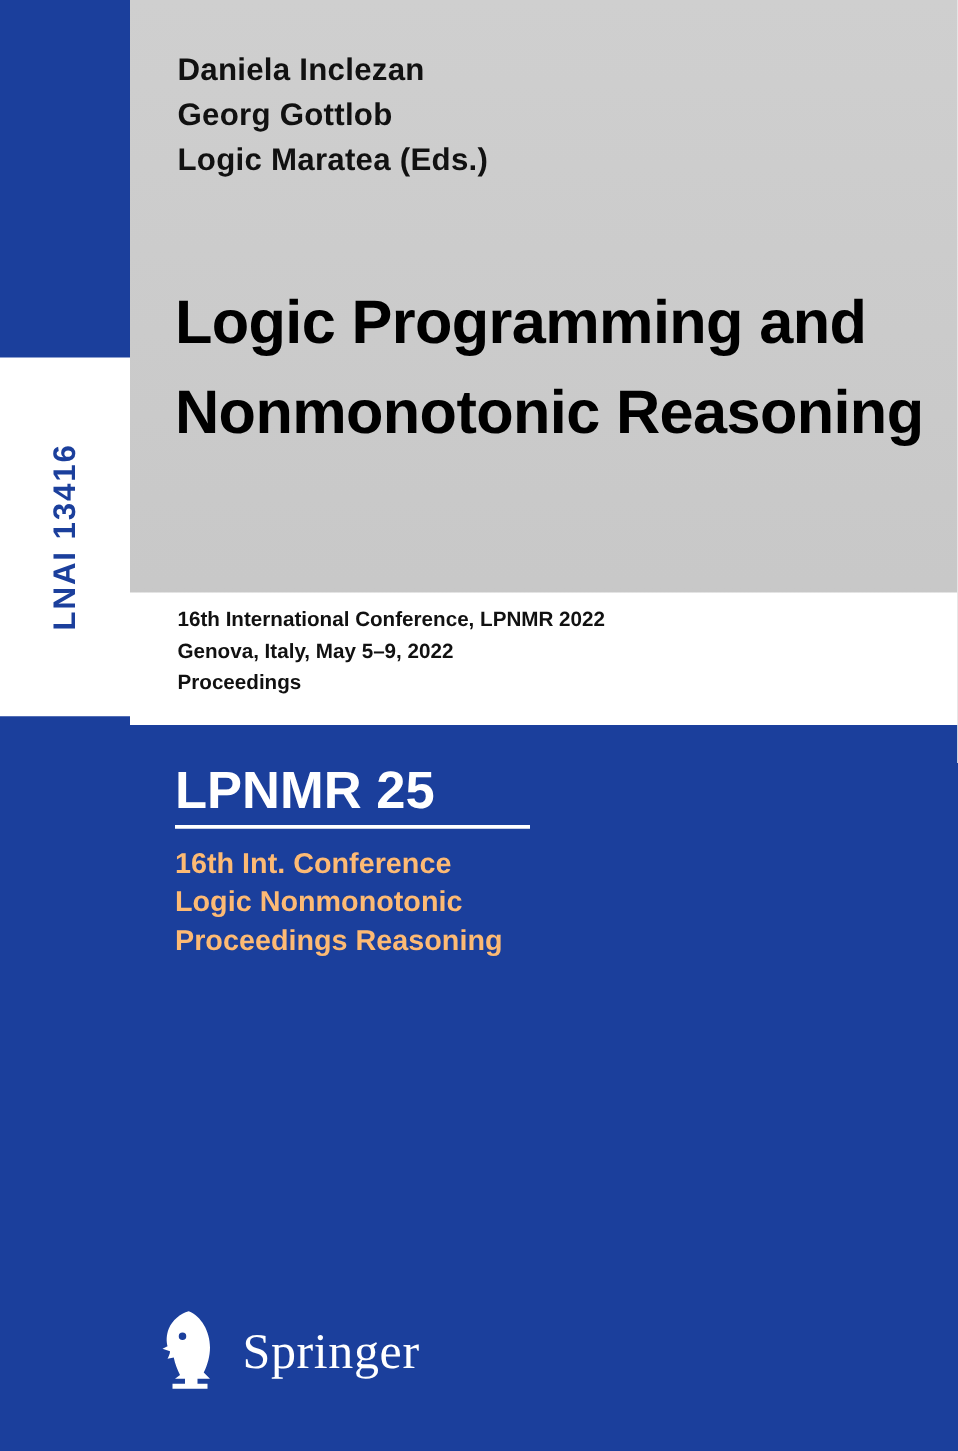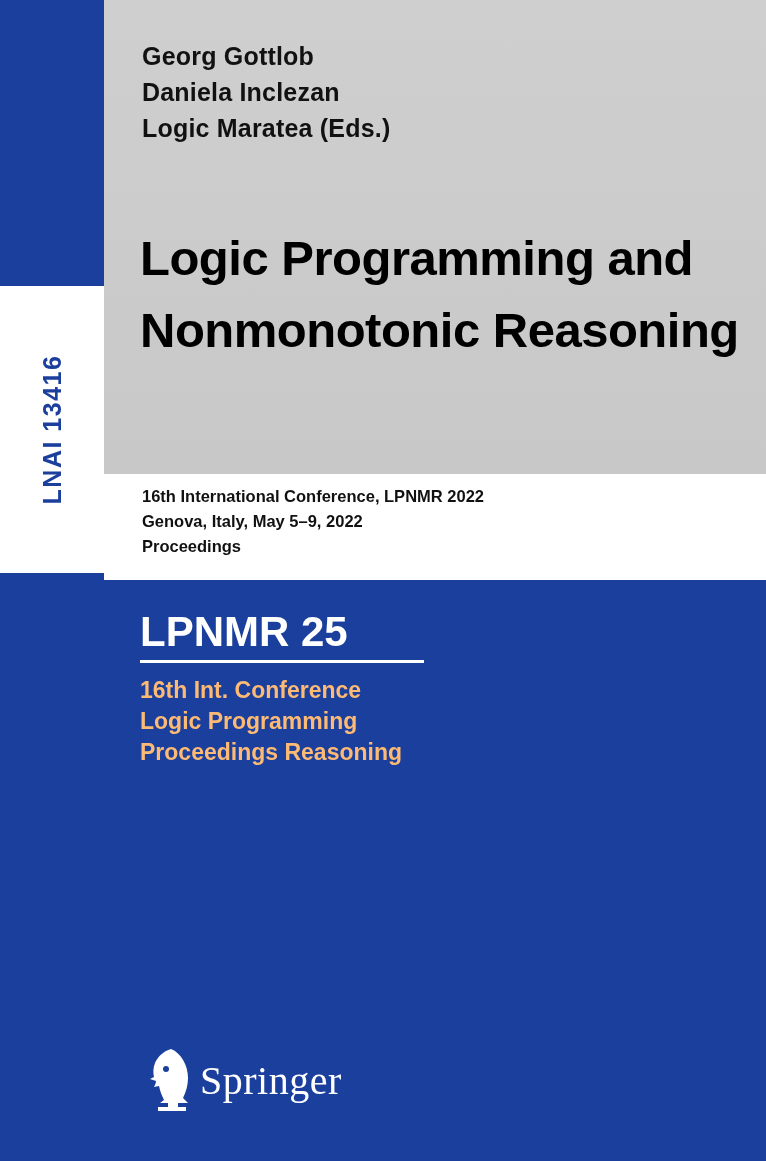--- a/index.html
+++ b/index.html
@@ -138,24 +138,25 @@
   }
   .conf-line {
     font-size: 23px;
     font-weight: bold;
     color: #fdba74;
     line-height: 31px;
   }
   
   .springer {
     position: absolute;
-    left: 40px;
+    left: 20px;
     bottom: 48px;
     display: flex;
     align-items: center;
+    gap: 14px;
     text-align: center;
   }
   .springer-mark {
     width: 56px;
     height: 66px;
     flex: 0 0 auto;
   }
   .springer-word {
     font-family: "Liberation Serif", serif;
     font-size: 40px;
@@ -164,41 +165,41 @@
   }
 </style>
 </head>
 <body>
 
 <div class="cover">
 
   <div class="body-area">
 
     <div class="editors">
+      <div class="editor-line">Daniela Inclezan</div>
       <div class="editor-line">Georg Gottlob</div>
-      <div class="editor-line">Daniela Inclezan</div>
       <div class="editor-line">Logic Maratea (Eds.)</div>
     </div>
 
     <div class="title">Logic Programming and Nonmonotonic Reasoning</div>
 
     <div class="white-band"></div>
 
     <div class="subtitle">
       <div class="subtitle-line">16th International Conference, LPNMR 2022</div>
       <div class="subtitle-line">Genova, Italy, May 5–9, 2022</div>
       <div class="subtitle-line">Proceedings</div>
     </div>
 
     <div class="blue-panel">
       <div class="conf-block">
         <div class="conf-title">LPNMR 25</div>
         <div class="conf-rule"></div>
         <div class="conf-line">16th Int. Conference</div>
-        <div class="conf-line">Logic Programming</div>
+        <div class="conf-line">Logic Nonmonotonic</div>
         <div class="conf-line">Proceedings Reasoning</div>
       </div>
 
       <div class="springer">
         <svg class="springer-mark" viewBox="0 0 56 66" aria-hidden="true">
           <g fill="#ffffff">
             <path d="M27 2 C20 4 14 9 11 16 C9 21 9 26 10 30 L6 32 L12 34 C12 36 11 38 10 40 L15 39 C16 44 18 49 20 53 L16 56 L24 56 L24 62 L34 62 L34 56 L44 56 L39 51 C42 45 44 38 44 31 C44 18 37 6 27 2 Z M22 19 C24 19 25 20 25 22 C25 24 24 25 22 25 C20 25 19 24 19 22 C19 20 20 19 22 19 Z"></path>
             <rect x="14" y="60" width="28" height="4"></rect>
           </g>
         </svg>

